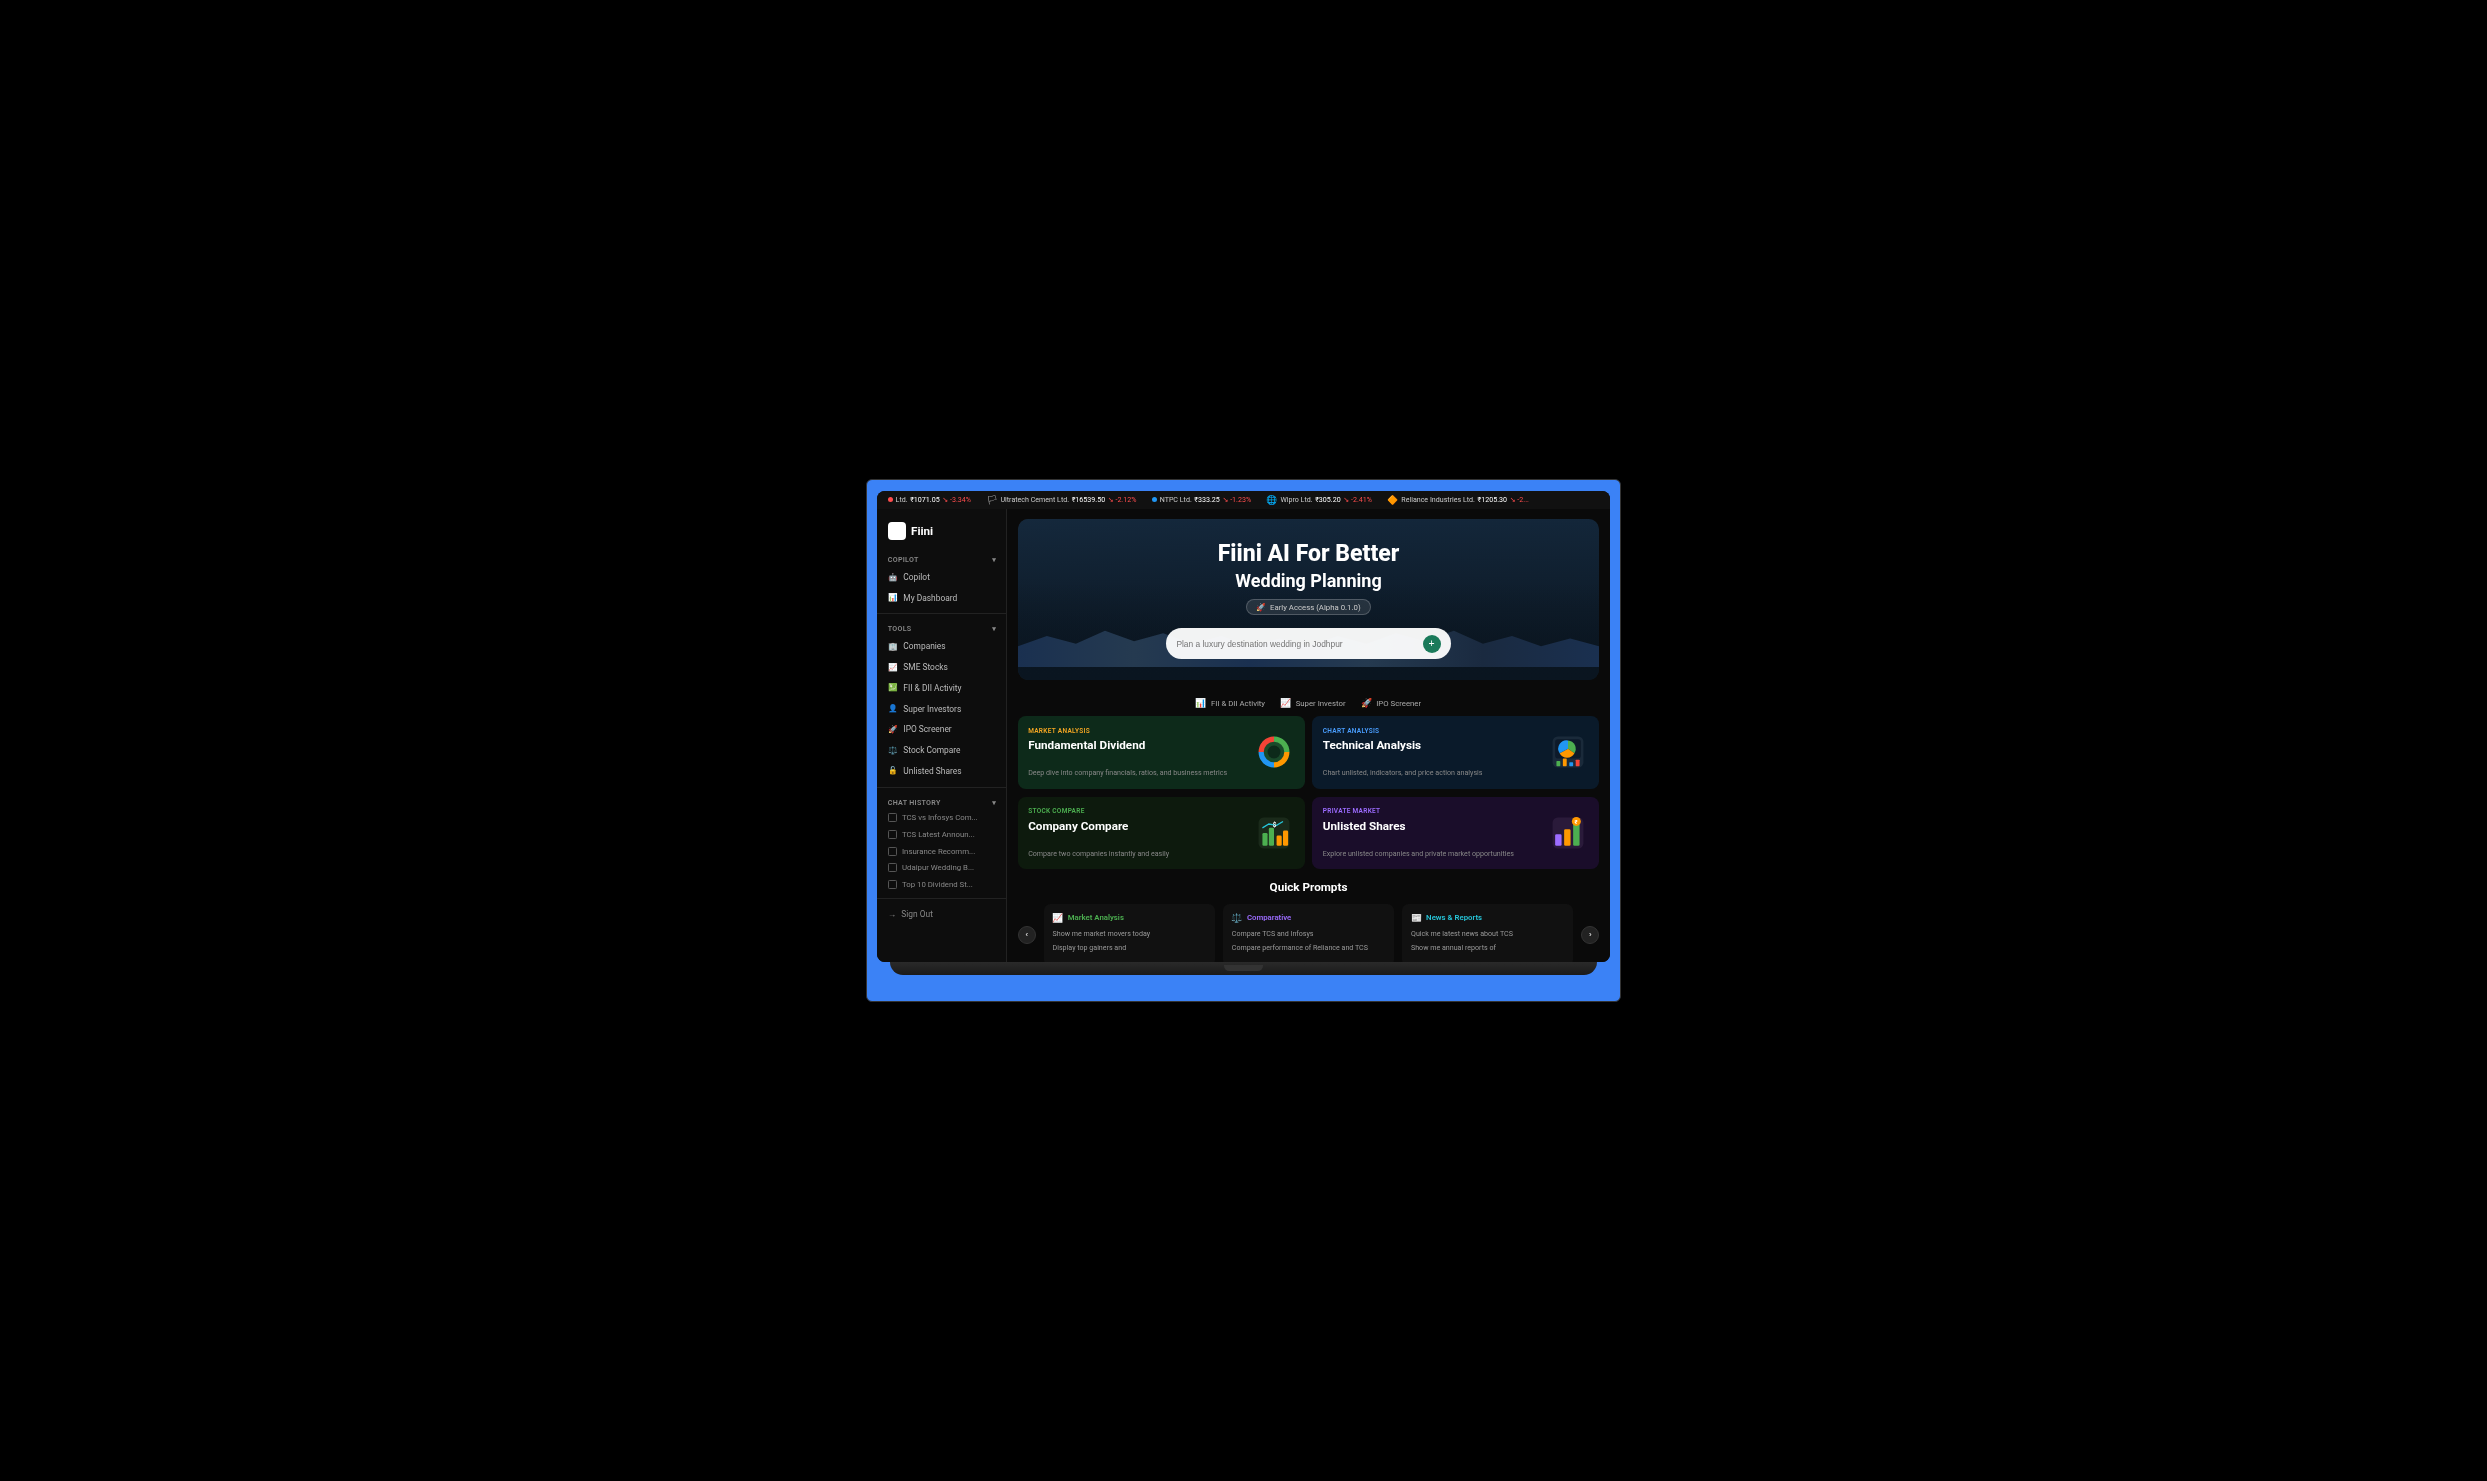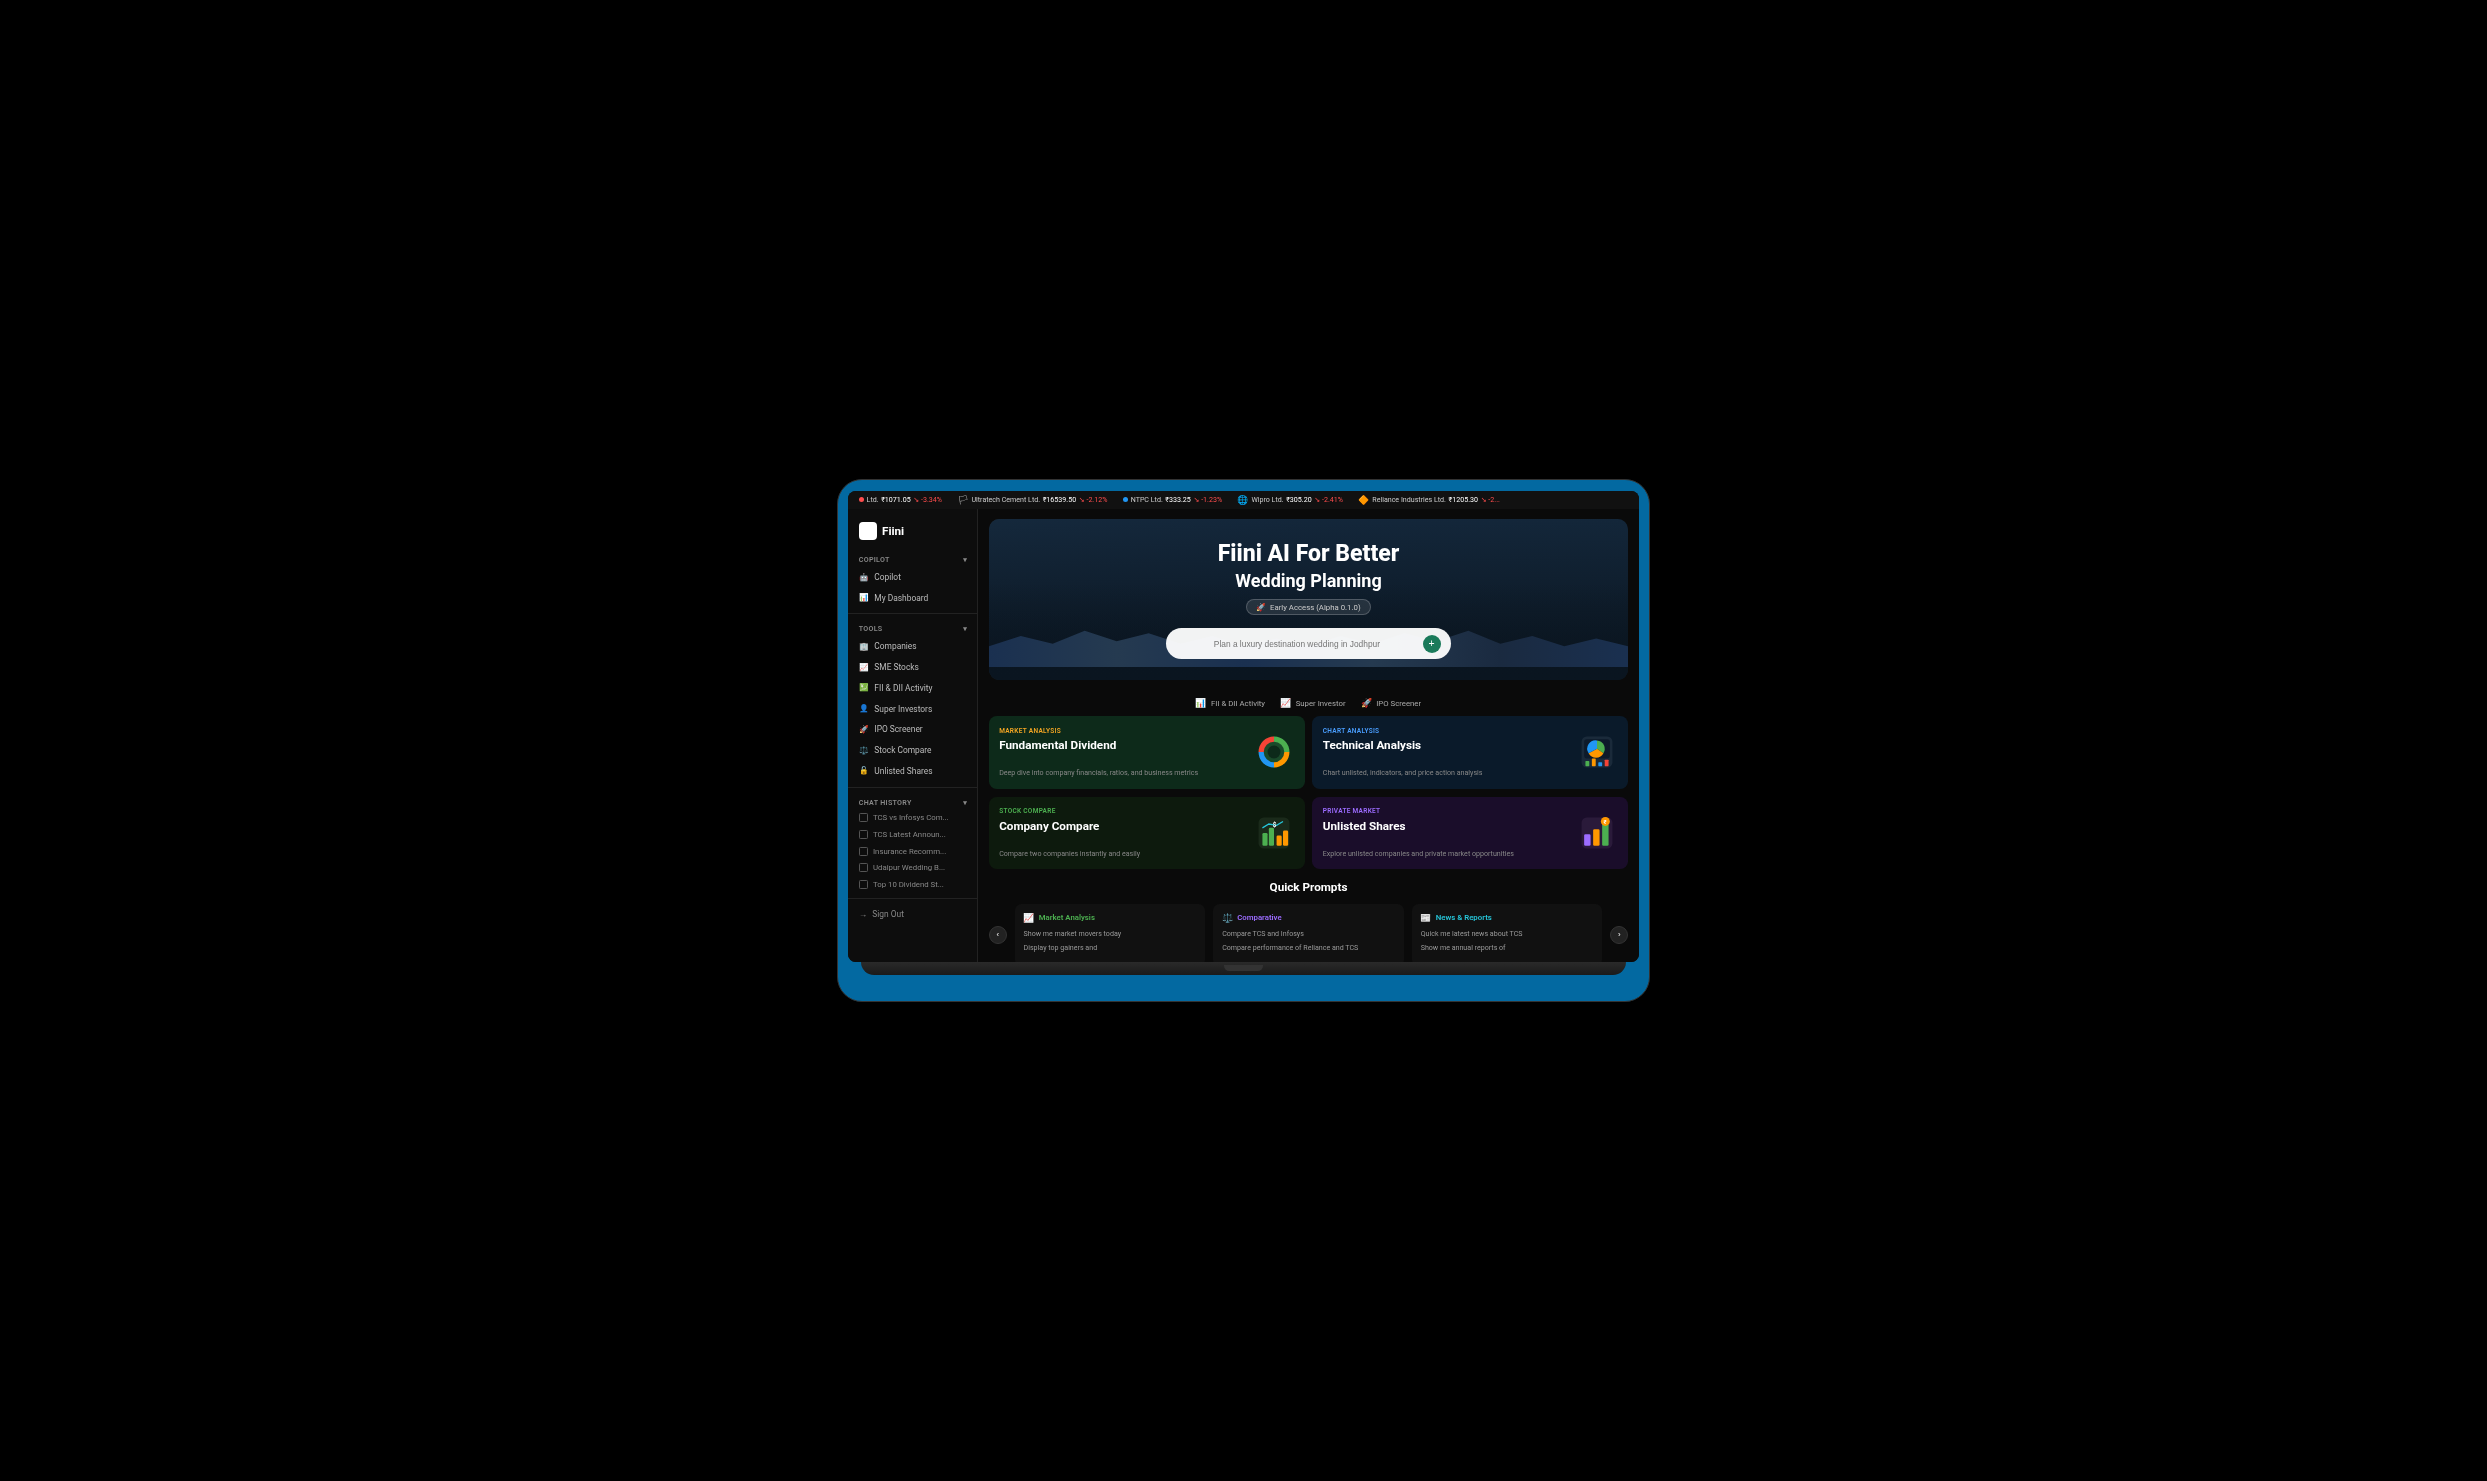--- a/index.html
+++ b/index.html
@@ -7,23 +7,23 @@
       background: #000;
       display: flex;
       justify-content: center;
       align-items: center;
       min-height: 100vh;
       font-family: -apple-system, BlinkMacSystemFont, 'Segoe UI', Roboto, sans-serif;
     }
 
     .laptop-frame {
       position: relative;
-      width: 813px;
-      background: #0369a1;
-      border-radius: 25px;
+      width: 755px;
+      background: #3b82f6;
+      border-radius: 6px;
       border: 1.3px solid #333;
       padding: 10.4px 10.4px 26px 10.4px;
       box-shadow: 0 26px 52px rgba(0,0,0,0.8);
     }
 
     .laptop-screen {
       background: #0d0d0d;
       border-radius: 7.8px;
       overflow: hidden;
       position: relative;
@@ -245,21 +245,20 @@
       gap: 5.2px;
     }
 
     .hero-search input {
       flex: 1;
       background: transparent;
       border: none;
       outline: none;
       font-size: 9px;
       color: #333;
-      text-align: center;
     }
 
     .hero-search-btn {
       width: 18px;
       height: 18px;
       background: #1a7a5a;
       border-radius: 50%;
       display: flex;
       align-items: center;
       justify-content: center;

